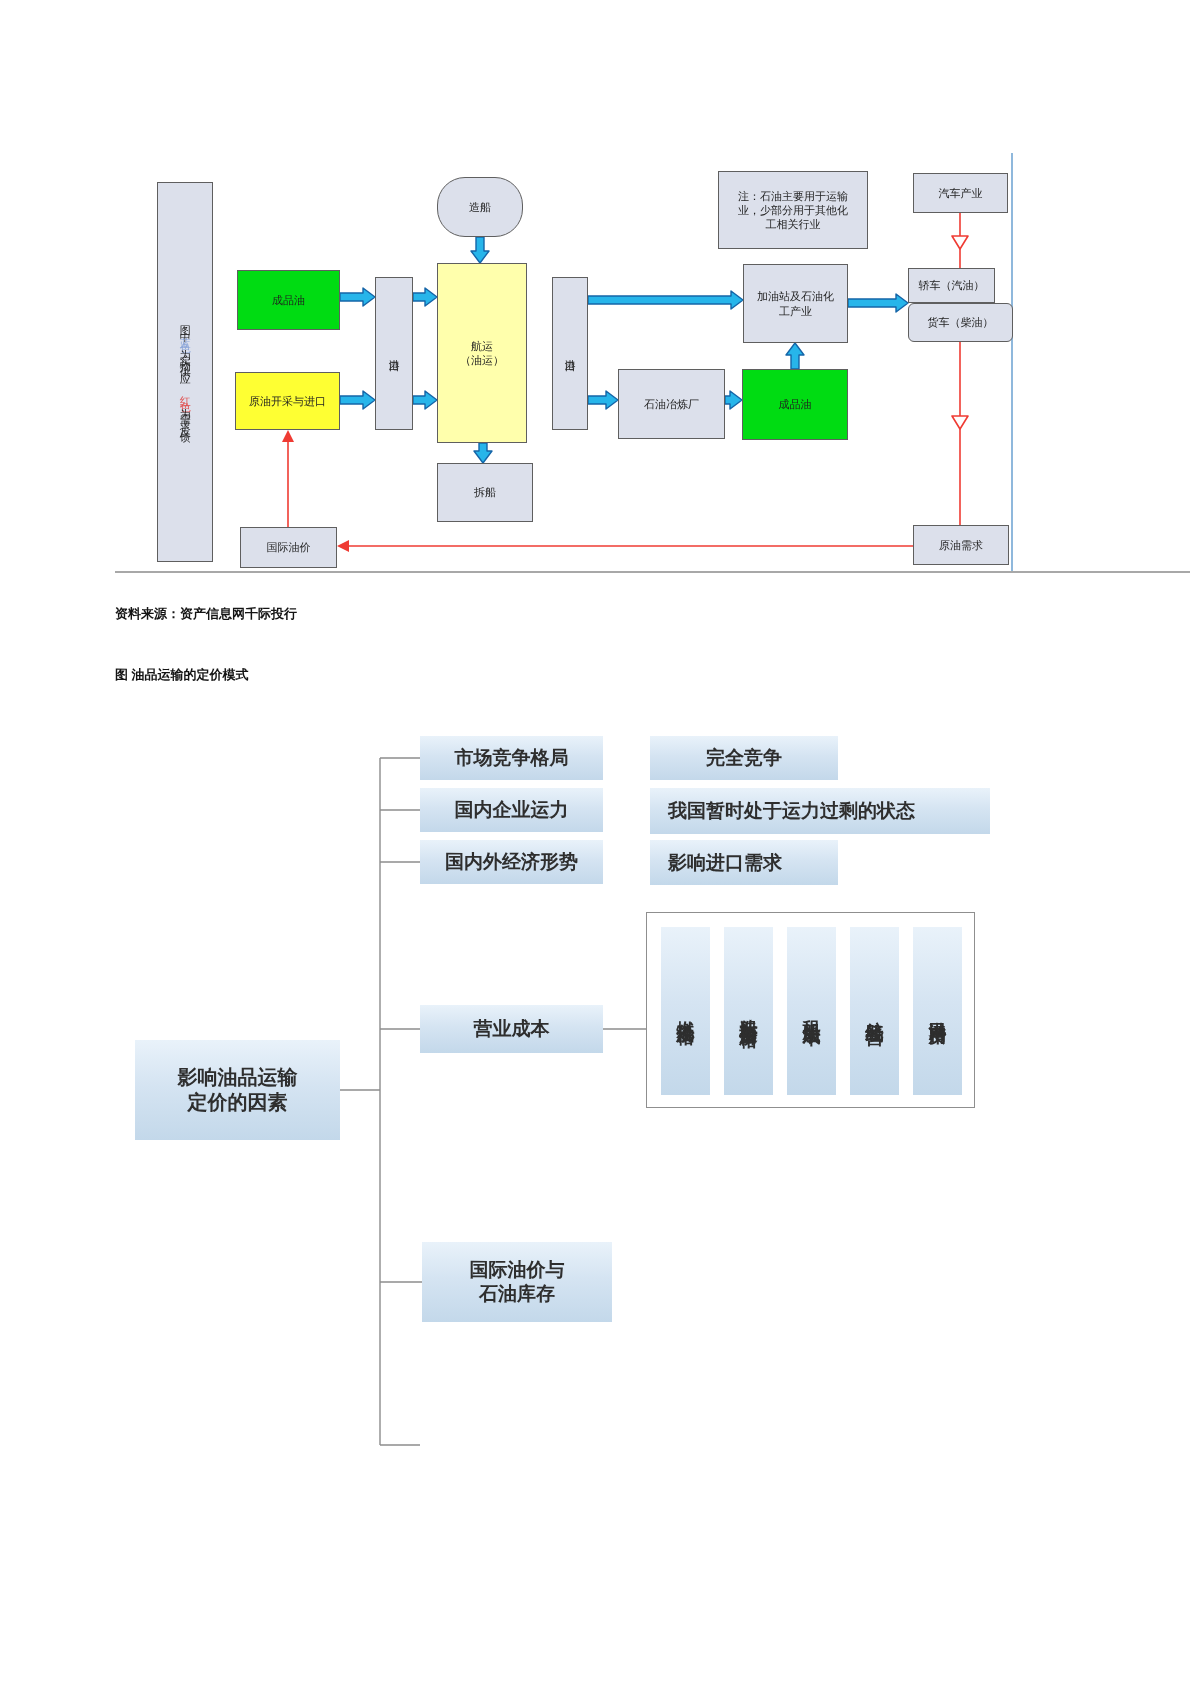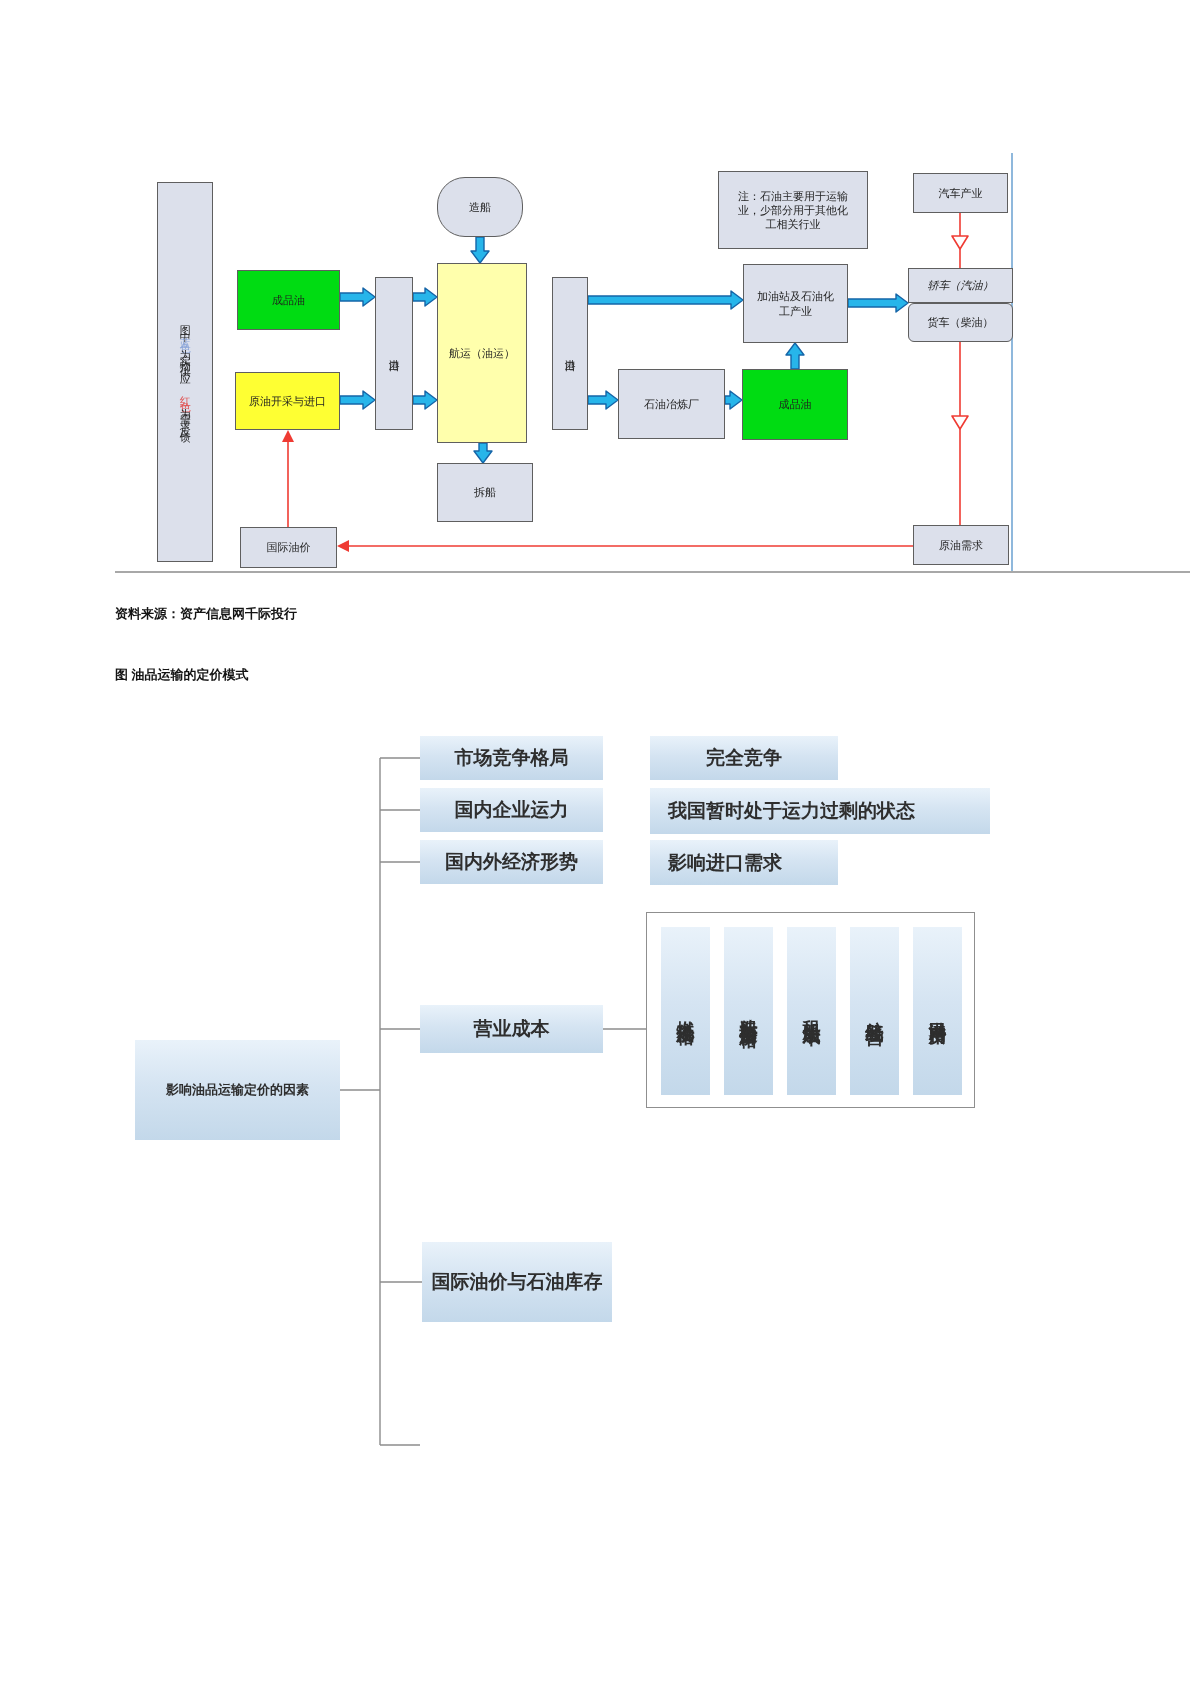--- a/index.html
+++ b/index.html
@@ -11,21 +11,21 @@
            display:flex;align-items:center;justify-content:center;text-align:center;
            font-size:11px;color:#1f1f1f;line-height:1.3;}
   .d1 .green{background:#00dc12;}
   .d1 .yellow{background:#feff33;}
   .d1 .paleyellow{background:#ffffac;}
   .vert{writing-mode:vertical-rl;text-orientation:upright;}
   .legend{letter-spacing:6px;font-size:13px;color:#333;}
   .legend .blue{color:#8ca6d9;}
   .legend .red{color:#e05252;}
   .port{letter-spacing:4px;font-size:13px;}
-  .twoline{display:flex;flex-direction:row;align-items:center;justify-content:center;}
+  .twoline{display:flex;flex-direction:column;align-items:center;justify-content:center;}
   .d1 svg{position:absolute;left:0;top:0;width:1080px;height:430px;pointer-events:none;}
   .barrow{fill:#27b5ea;stroke:#1565a8;stroke-width:1.4;stroke-linejoin:round;}
   .rline{stroke:#ef3b33;stroke-width:1.6;fill:none;}
   .rtri-open{fill:#ffffff;stroke:#ef3b33;stroke-width:1.6;stroke-linejoin:round;}
   .rtri-solid{fill:#ef3b33;stroke:none;}
   .frame-blue{stroke:#8fb8dc;stroke-width:2;}
   .frame-gray{stroke:#a8a8a8;stroke-width:2;}
   
   .cap{position:absolute;left:115px;color:#141414;font-size:13px;white-space:nowrap;}
   .cap1{top:605px;font-weight:600;}
@@ -109,21 +109,21 @@
     <div class="box" style="left:503px;top:219px;width:107px;height:70px;">石油冶炼厂</div>
 
     <div class="box green" style="left:627px;top:219px;width:106px;height:71px;">成品油</div>
 
     <div class="box" style="left:628px;top:114px;width:105px;height:79px;padding:0 12px;">加油站及石油化工产业</div>
 
     <div class="box" style="left:603px;top:21px;width:150px;height:78px;padding:2px 14px;">注：石油主要用于运输业，少部分用于其他化工相关行业</div>
 
     <div class="box" style="left:798px;top:23px;width:95px;height:40px;">汽车产业</div>
 
-    <div class="box" style="left:793px;top:118px;width:105px;height:35px;font-style:italic;">轿车（汽油）</div>
+    <div class="box" style="left:793px;top:118px;width:87px;height:35px;">轿车（汽油）</div>
 
     <div class="box" style="left:793px;top:153px;width:105px;height:39px;border-radius:6px;">货车（柴油）</div>
 
     <div class="box" style="left:798px;top:375px;width:96px;height:40px;">原油需求</div>
 
     <div class="box" style="left:125px;top:377px;width:97px;height:41px;">国际油价</div>
   </div>
 
   <div class="cap cap1">资料来源：资产信息网千际投行</div>
   <div class="cap cap2">图 油品运输的定价模式</div>
@@ -164,21 +164,21 @@
           <span>租船成本</span>
         </div>
       <div class="costcol">
           <span>航线经营</span>
         </div>
       <div class="costcol">
           <span>港口费用</span>
         </div>
     </div>
 
-    <div class="b2 twoline" style="left:20px;top:340px;width:205px;height:100px;font-size:13px;">
+    <div class="b2 twoline" style="left:20px;top:340px;width:205px;height:100px;font-size:20px;">
       <span>影响油品运输</span>
       <span>定价的因素</span>
     </div>
 
     <div class="b2 twoline" style="left:307px;top:542px;width:190px;height:80px;">
       <span>国际油价与</span>
       <span>石油库存</span>
     </div>
 
   </div>

